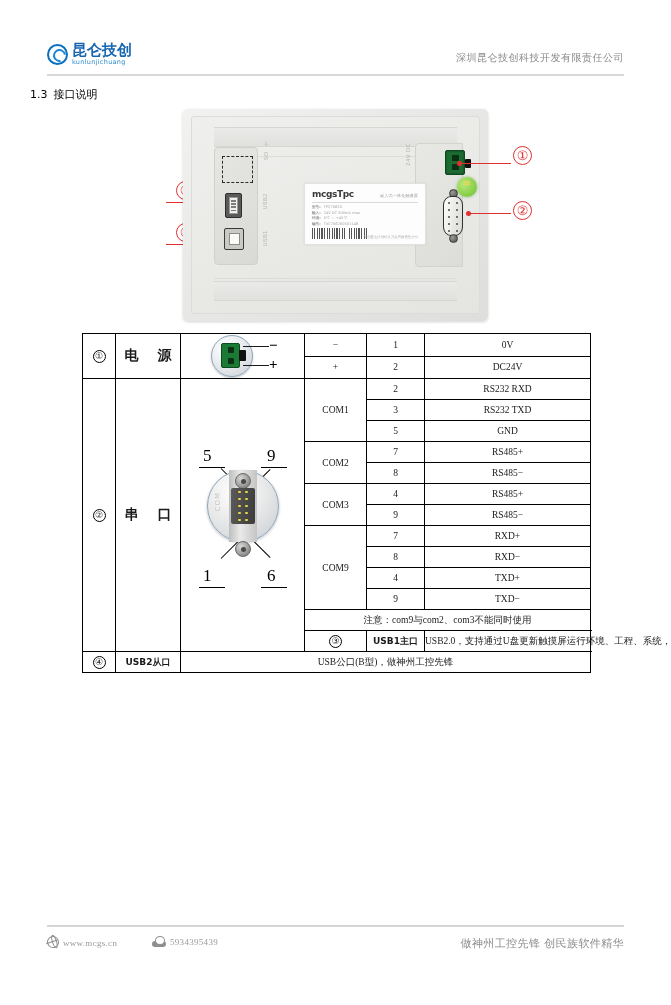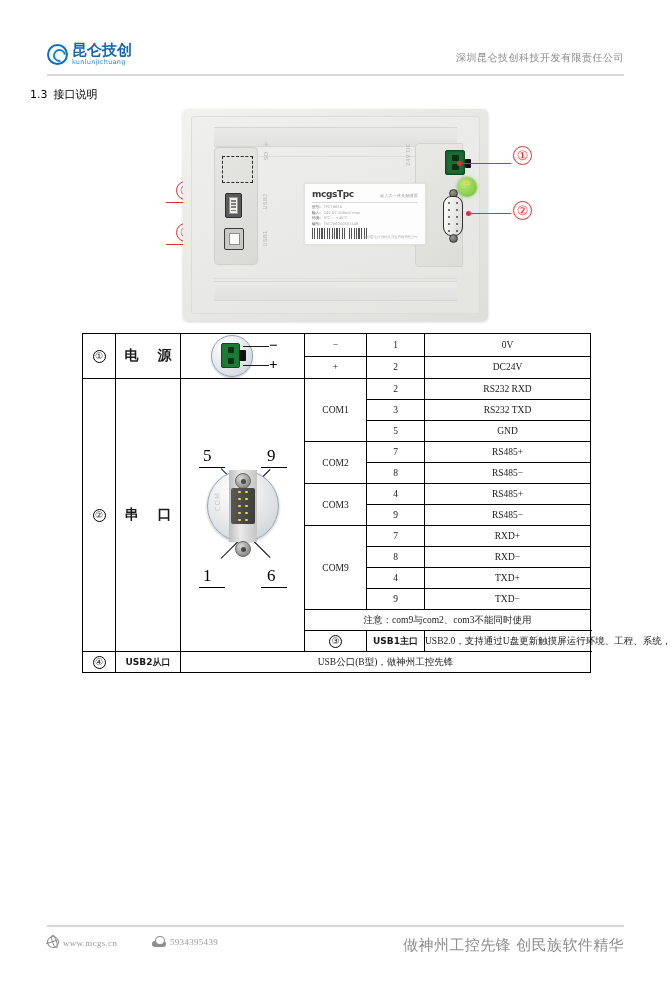--- a/index.html
+++ b/index.html
@@ -451,21 +451,21 @@
     background: #d5d5d5;
   }
   .footer {
     position: absolute; left: 47px; top: 932px; width: 577px; height: 26px;
   }
   .f-left { position: absolute; left: 0; top: 4px; display: flex; align-items: flex-end; gap: 4px; }
   .f-tel  { position: absolute; left: 105px; top: 4px; display: flex; align-items: center; gap: 4px; }
   .f-right {
     position: absolute; right: 0; top: 4px;
     font-family: "DejaVu Sans", sans-serif;
-    font-size: 15px; color: #8d8d8d; letter-spacing: .4px;
+    font-size: 11px; color: #8d8d8d; letter-spacing: .4px;
   }
   .f-txt {
     font-family: "Liberation Serif", serif;
     font-size: 9px; color: #9a9a9a; letter-spacing: .3px;
   }
   .ic-globe {
     width: 12px; height: 12px; border-radius: 50%;
     border: 1.6px solid #8e8e8e; position: relative; flex: 0 0 12px;
     transform: rotate(-18deg);
   }

